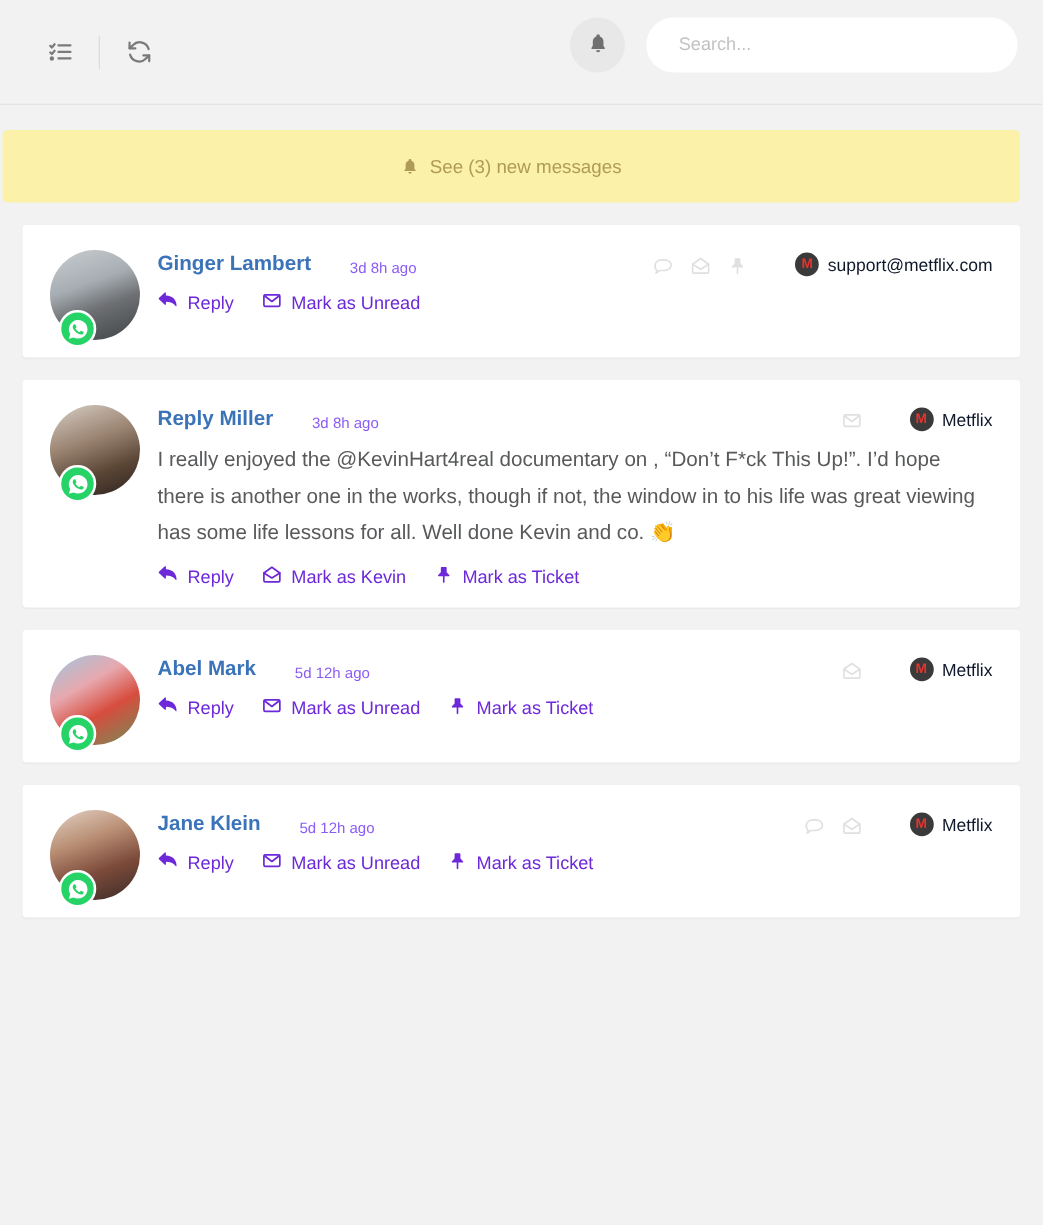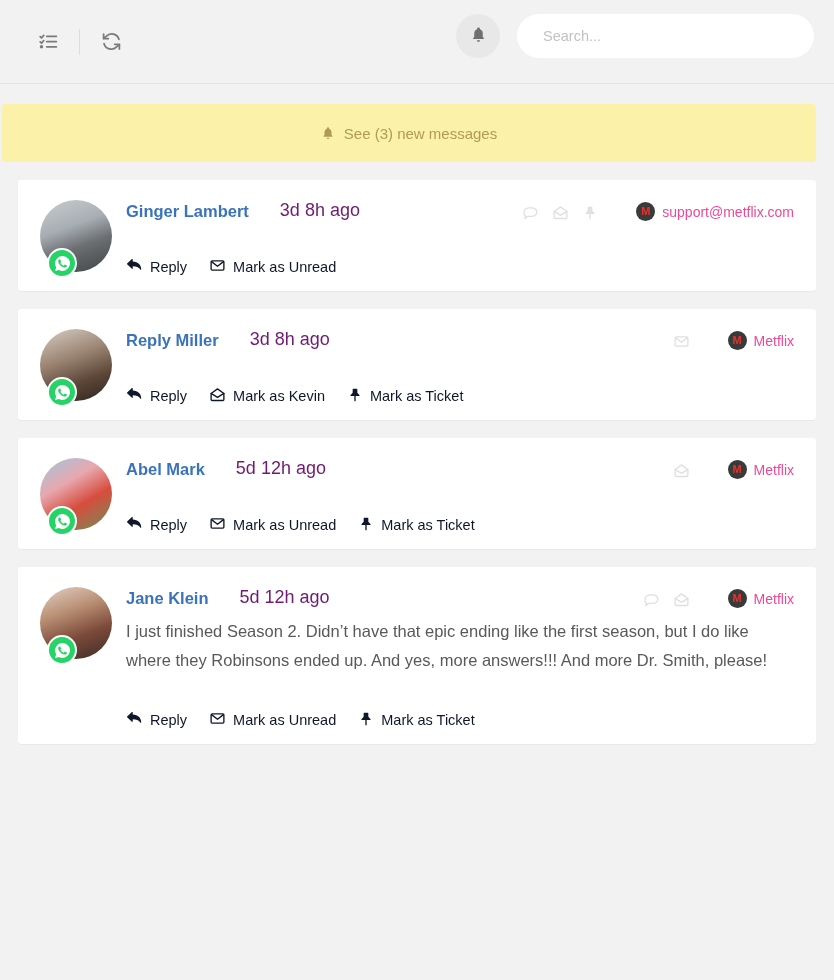--- a/index.html
+++ b/index.html
@@ -138,22 +138,22 @@
     margin-bottom: 9px;
     gap: 22px;
   }
   .author {
     color: #3b73b9;
     font-weight: bold;
     font-size: 16.5px;
     cursor: pointer;
   }
   .timeago {
-    color: #701a75;
-    font-size: 18px;
+    color: #8b5cf6;
+    font-size: 12px;
     margin-left: 9px;
   }
   .head-spacer { flex: 1 1 auto; }
   .head-icons {
     display: flex;
     align-items: center;
     gap: 13px;
     color: #e0e0e0;
   }
   .head-icons .hi { cursor: pointer; display: flex; }
@@ -170,44 +170,43 @@
     border-radius: 50%;
     background: #3a3a3a;
     color: #e3342f;
     font-size: 11px;
     font-weight: bold;
     display: flex;
     align-items: center;
     justify-content: center;
     line-height: 1;
   }
-  .channel-label { color: #ec4899; font-size: 14px; }
+  .channel-label { color: #0f172a; font-size: 14px; }
 
   .msg-text {
     color: #58595b;
     font-size: 16.5px;
     line-height: 29px;
     margin-bottom: 8px;
     word-wrap: break-word;
   }
 
   .actions {
     display: flex;
     align-items: center;
     gap: 22px;
     padding-top: 2px;
   }
   .action {
     display: flex;
     align-items: center;
     gap: 7px;
-    color: #0f172a;
+    color: #6d28d9;
     font-size: 14.5px;
     cursor: pointer;
-    margin-top: 25px;
   }
   .action svg { flex: 0 0 auto; }
 </style>
 </head>
 <body>
 
 <div class="topbar">
   <div class="topbar-left">
     <div class="tb-icon" title="tasks">
       <svg width="21" height="21" viewBox="0 0 24 24" fill="none" stroke="currentColor" stroke-width="2" stroke-linecap="round" stroke-linejoin="round">
@@ -328,20 +327,21 @@
                 <rect x="3" y="5.5" width="18" height="13" rx="1.5"></rect>
                 <polyline points="3.6,6.5 12,13 20.4,6.5"></polyline>
               </svg>
             </span>
           </span>
          <span class="channel">
            <span class="brand-dot">M</span>
            <span class="channel-label">Metflix</span>
          </span>
        </div>
+       <div class="msg-text">I really enjoyed the @KevinHart4real documentary on , “Don’t F*ck This Up!”. I’d hope there is another one in the works, though if not, the window in to his life was great viewing has some life lessons for all. Well done Kevin and co. 👏</div>
        <div class="actions">
           <span class="action">
        <span><svg width="17" height="17" viewBox="0 0 24 24" fill="currentColor">
                 <path d="M9.5 6.2V3.4a.7.7 0 0 0-1.2-.5L1.6 9.1a.9.9 0 0 0 0 1.3l6.7 6.2a.7.7 0 0 0 1.2-.5v-2.9c5 0 8.3 1.3 11 4.9.3.4 1 .2 1-.4 0-6.6-4.3-11.1-12-11.5z"></path>
               </svg></span>
        <span>Reply</span>
      </span>
           <span class="action">
        <span><svg width="17" height="17" viewBox="0 0 24 24" fill="none" stroke="currentColor" stroke-width="1.9" stroke-linecap="round" stroke-linejoin="round">
                 <path d="M3 10.5 12 4l9 6.5V19a1.5 1.5 0 0 1-1.5 1.5h-15A1.5 1.5 0 0 1 3 19z"></path>
@@ -433,21 +433,20 @@
                 <path d="M3 10.5 12 4l9 6.5V19a1.5 1.5 0 0 1-1.5 1.5h-15A1.5 1.5 0 0 1 3 19z"></path>
                 <polyline points="3,10.5 12,16 21,10.5"></polyline>
               </svg>
             </span>
           </span>
          <span class="channel">
            <span class="brand-dot">M</span>
            <span class="channel-label">Metflix</span>
          </span>
        </div>
-       <div class="msg-text">I just finished Season 2. Didn’t have that epic ending like the first season, but I do like where they Robinsons ended up. And yes, more answers!!! And more Dr. Smith, please!</div>
        <div class="actions">
           <span class="action">
        <span><svg width="17" height="17" viewBox="0 0 24 24" fill="currentColor">
                 <path d="M9.5 6.2V3.4a.7.7 0 0 0-1.2-.5L1.6 9.1a.9.9 0 0 0 0 1.3l6.7 6.2a.7.7 0 0 0 1.2-.5v-2.9c5 0 8.3 1.3 11 4.9.3.4 1 .2 1-.4 0-6.6-4.3-11.1-12-11.5z"></path>
               </svg></span>
        <span>Reply</span>
      </span>
           <span class="action">
        <span><svg width="17" height="17" viewBox="0 0 24 24" fill="none" stroke="currentColor" stroke-width="1.9" stroke-linecap="round" stroke-linejoin="round">
                 <rect x="3" y="5.5" width="18" height="13" rx="1.5"></rect>

